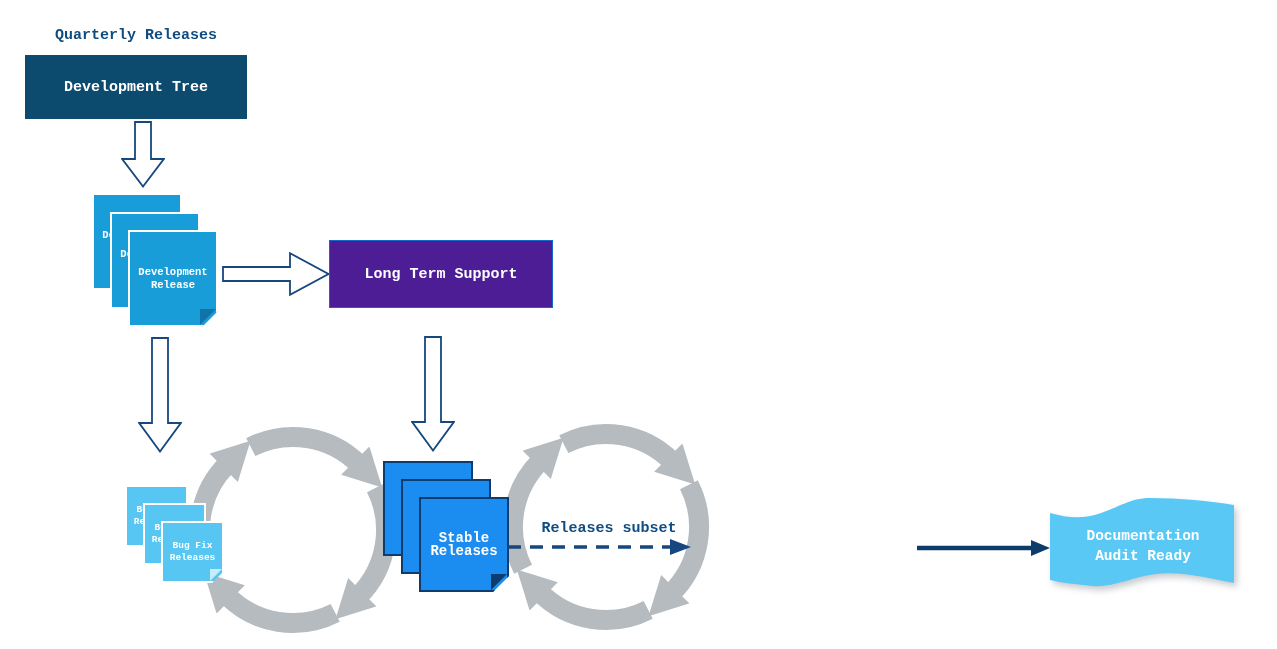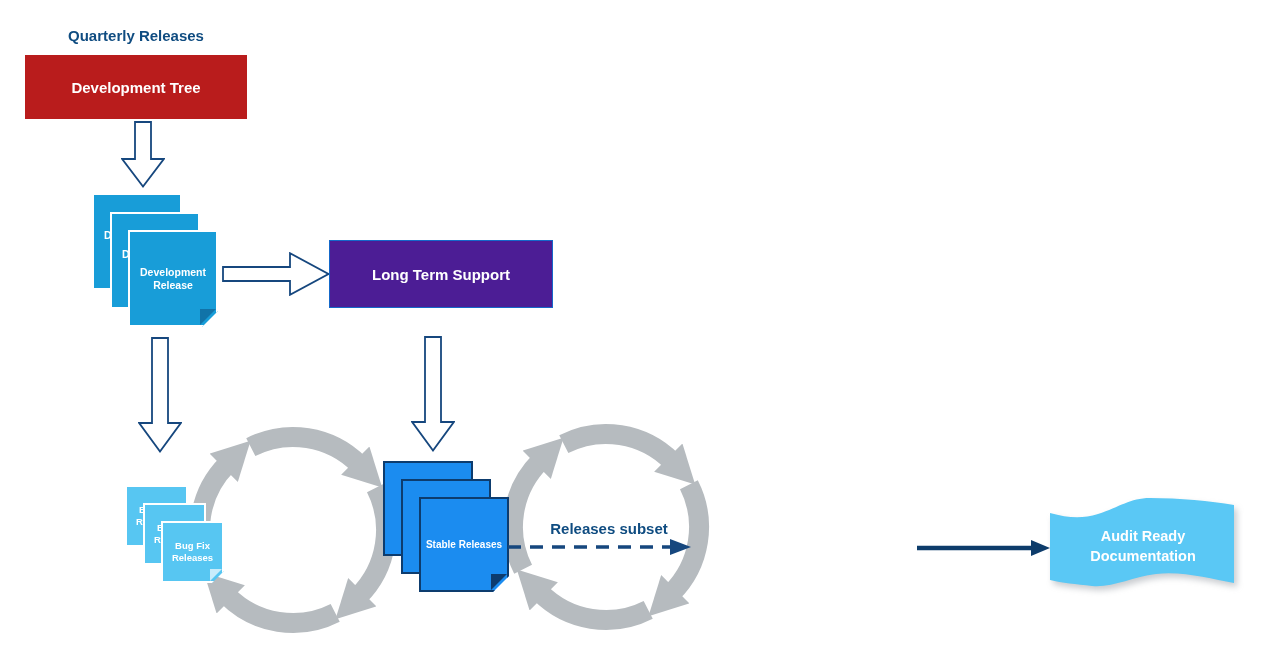--- a/index.html
+++ b/index.html
@@ -1,28 +1,28 @@
 <!DOCTYPE html>
 <html><head>
 <meta charset="utf-8">
 <style>
   html,body{margin:0;padding:0;background:#fff;}
   .stage{position:relative;width:1277px;height:649px;background:#ffffff;overflow:hidden;
-         font-family:Liberation Sans, sans-serif;}
+         font-family:Liberation Mono, monospace;}
   .lbl{position:absolute;font-size:15px;font-weight:600;color:#0F4C81;text-align:center;line-height:20px;}
   .box{position:absolute;display:flex;align-items:center;justify-content:center;
        color:#fff;font-weight:700;font-size:15px;text-align:center;box-sizing:border-box;}
-  .box-devtree{left:25px;top:55px;width:222px;height:64px;background:#b91c1c;}
+  .box-devtree{left:25px;top:55px;width:222px;height:64px;background:#0c4a6e;}
   .box-lts{left:329px;top:240px;width:224px;height:68px;background:#4c1d95;border:1.5px solid #1568C9;}
   .box-acb{left:692px;top:514px;width:225px;height:66px;background:#0D4C80;}
   .card{position:absolute;display:flex;align-items:center;justify-content:center;text-align:center;
         color:#fff;font-weight:700;border:2px solid #fff;box-sizing:border-box;}
   .dev{width:90px;height:97px;background:#189DD8;font-size:10.5px;line-height:13px;}
   .bug{width:63px;height:62px;background:#57C6F2;font-size:9.5px;line-height:12px;}
-  .stb{width:90px;height:95px;background:#1B8CF0;border-color:#0D3C6E;font-size:10px;line-height:13px;}
+  .stb{width:90px;height:95px;background:#1B8CF0;border-color:#0D3C6E;font-size:14px;line-height:13px;}
   .cut16{clip-path:polygon(0 0,100% 0,100% calc(100% - 16px),calc(100% - 16px) 100%,0 100%);}
   .cut12{clip-path:polygon(0 0,100% 0,100% calc(100% - 12px),calc(100% - 12px) 100%,0 100%);}
   .fold{position:absolute;right:0;bottom:0;clip-path:polygon(0 0,100% 0,0 100%);}
   .fold16{width:16px;height:16px;}
   .fold12{width:12px;height:12px;}
   .fold-dev{background:#1173A8;}
   .fold-bug{background:#C9ECFB;}
   .fold-stb{background:#0D3C6E;}
   svg.abs{position:absolute;display:block;}
   .flag-text{position:absolute;left:1048px;top:526px;width:190px;text-align:center;
@@ -128,17 +128,17 @@
   <svg class="abs" style="left:917px;top:538px" width="134" height="20" viewBox="0 0 134 20">
     <line x1="0" y1="10" x2="117" y2="10" stroke="#0D3C6B" stroke-width="4.5"></line>
     <polygon points="114,2 133,10 114,18" fill="#0D3C6B"></polygon>
   </svg>
 
   <svg class="abs" style="left:1048px;top:496px;filter:drop-shadow(3px 4px 3px rgba(100,110,120,.35))" width="190" height="94" viewBox="0 0 190 94">
     <path d="M2,17 C20,22 34,23 50,18 C72,11 82,2 102,2 C132,2 162,5 186,9
              L186,87 C162,83 136,75 108,78 C84,81 64,92 44,90 C28,88 14,87 2,84 Z" fill="#5AC8F5"></path>
   </svg>
   <div class="flag-text">
+    <div>Documentation</div>
     <div>Audit Ready</div>
-    <div>Documentation</div>
   </div>
 
 </div>
 
 </body></html>

